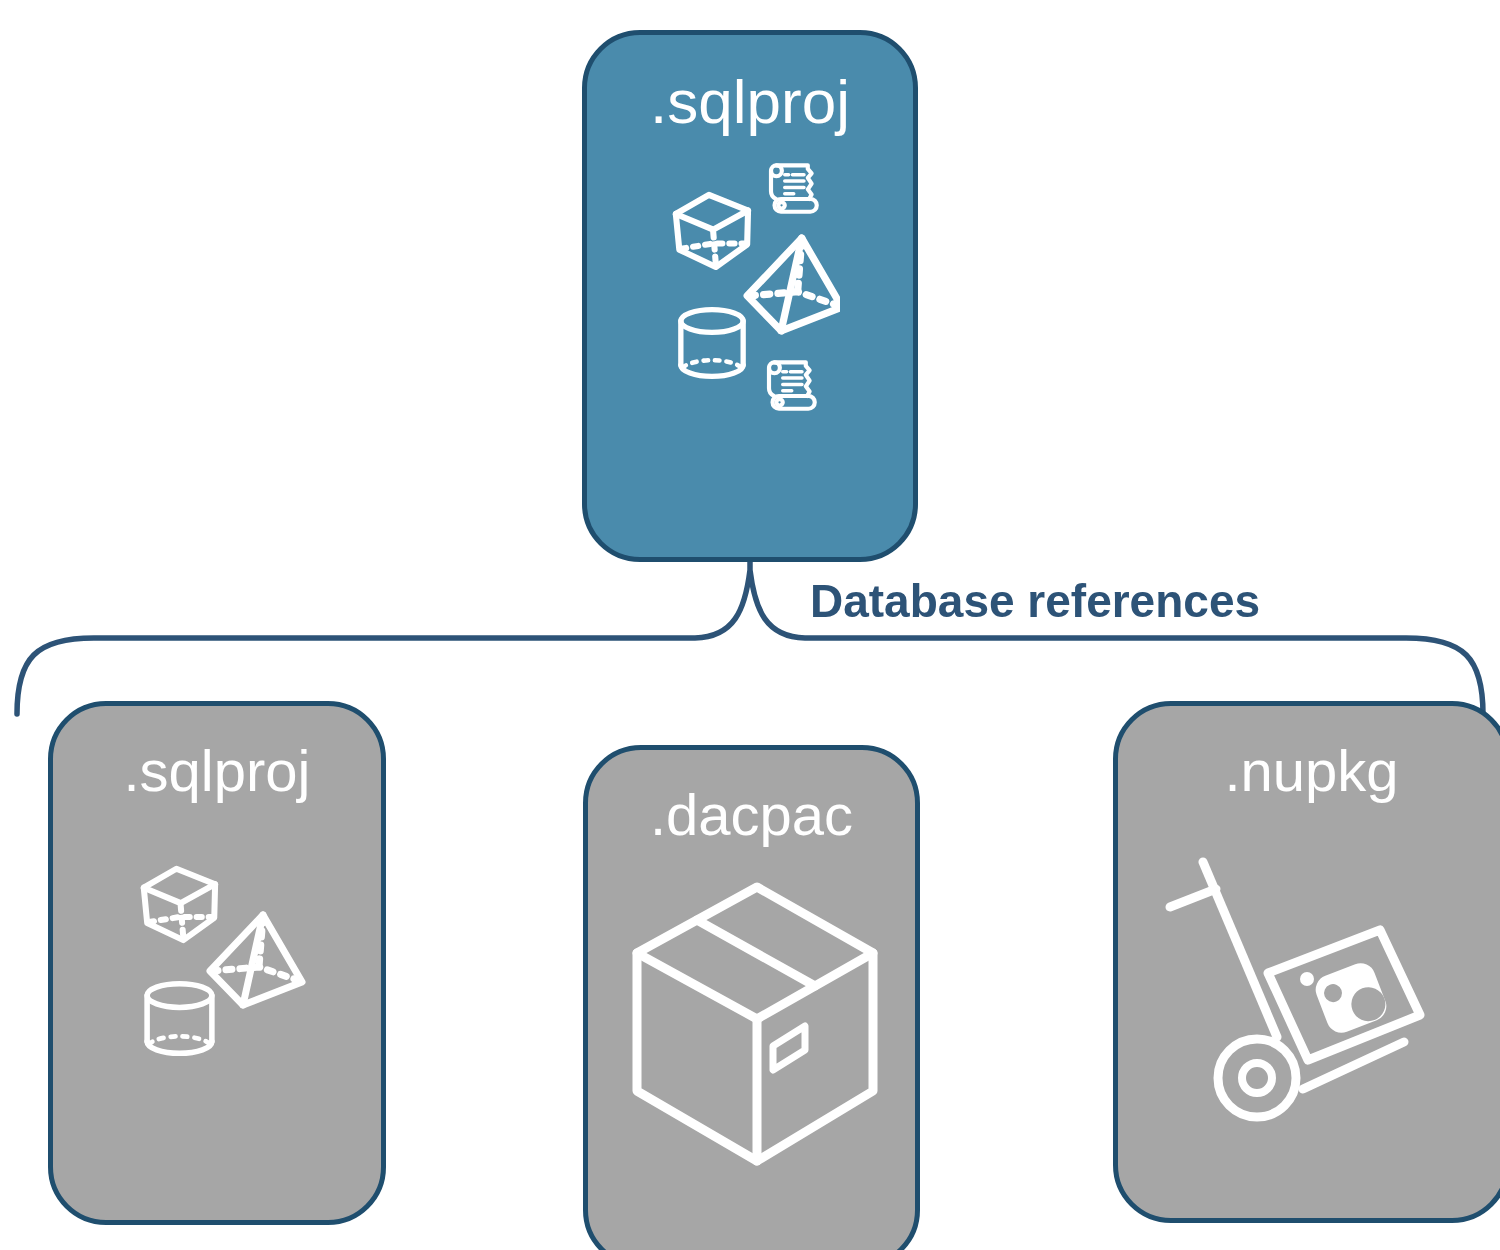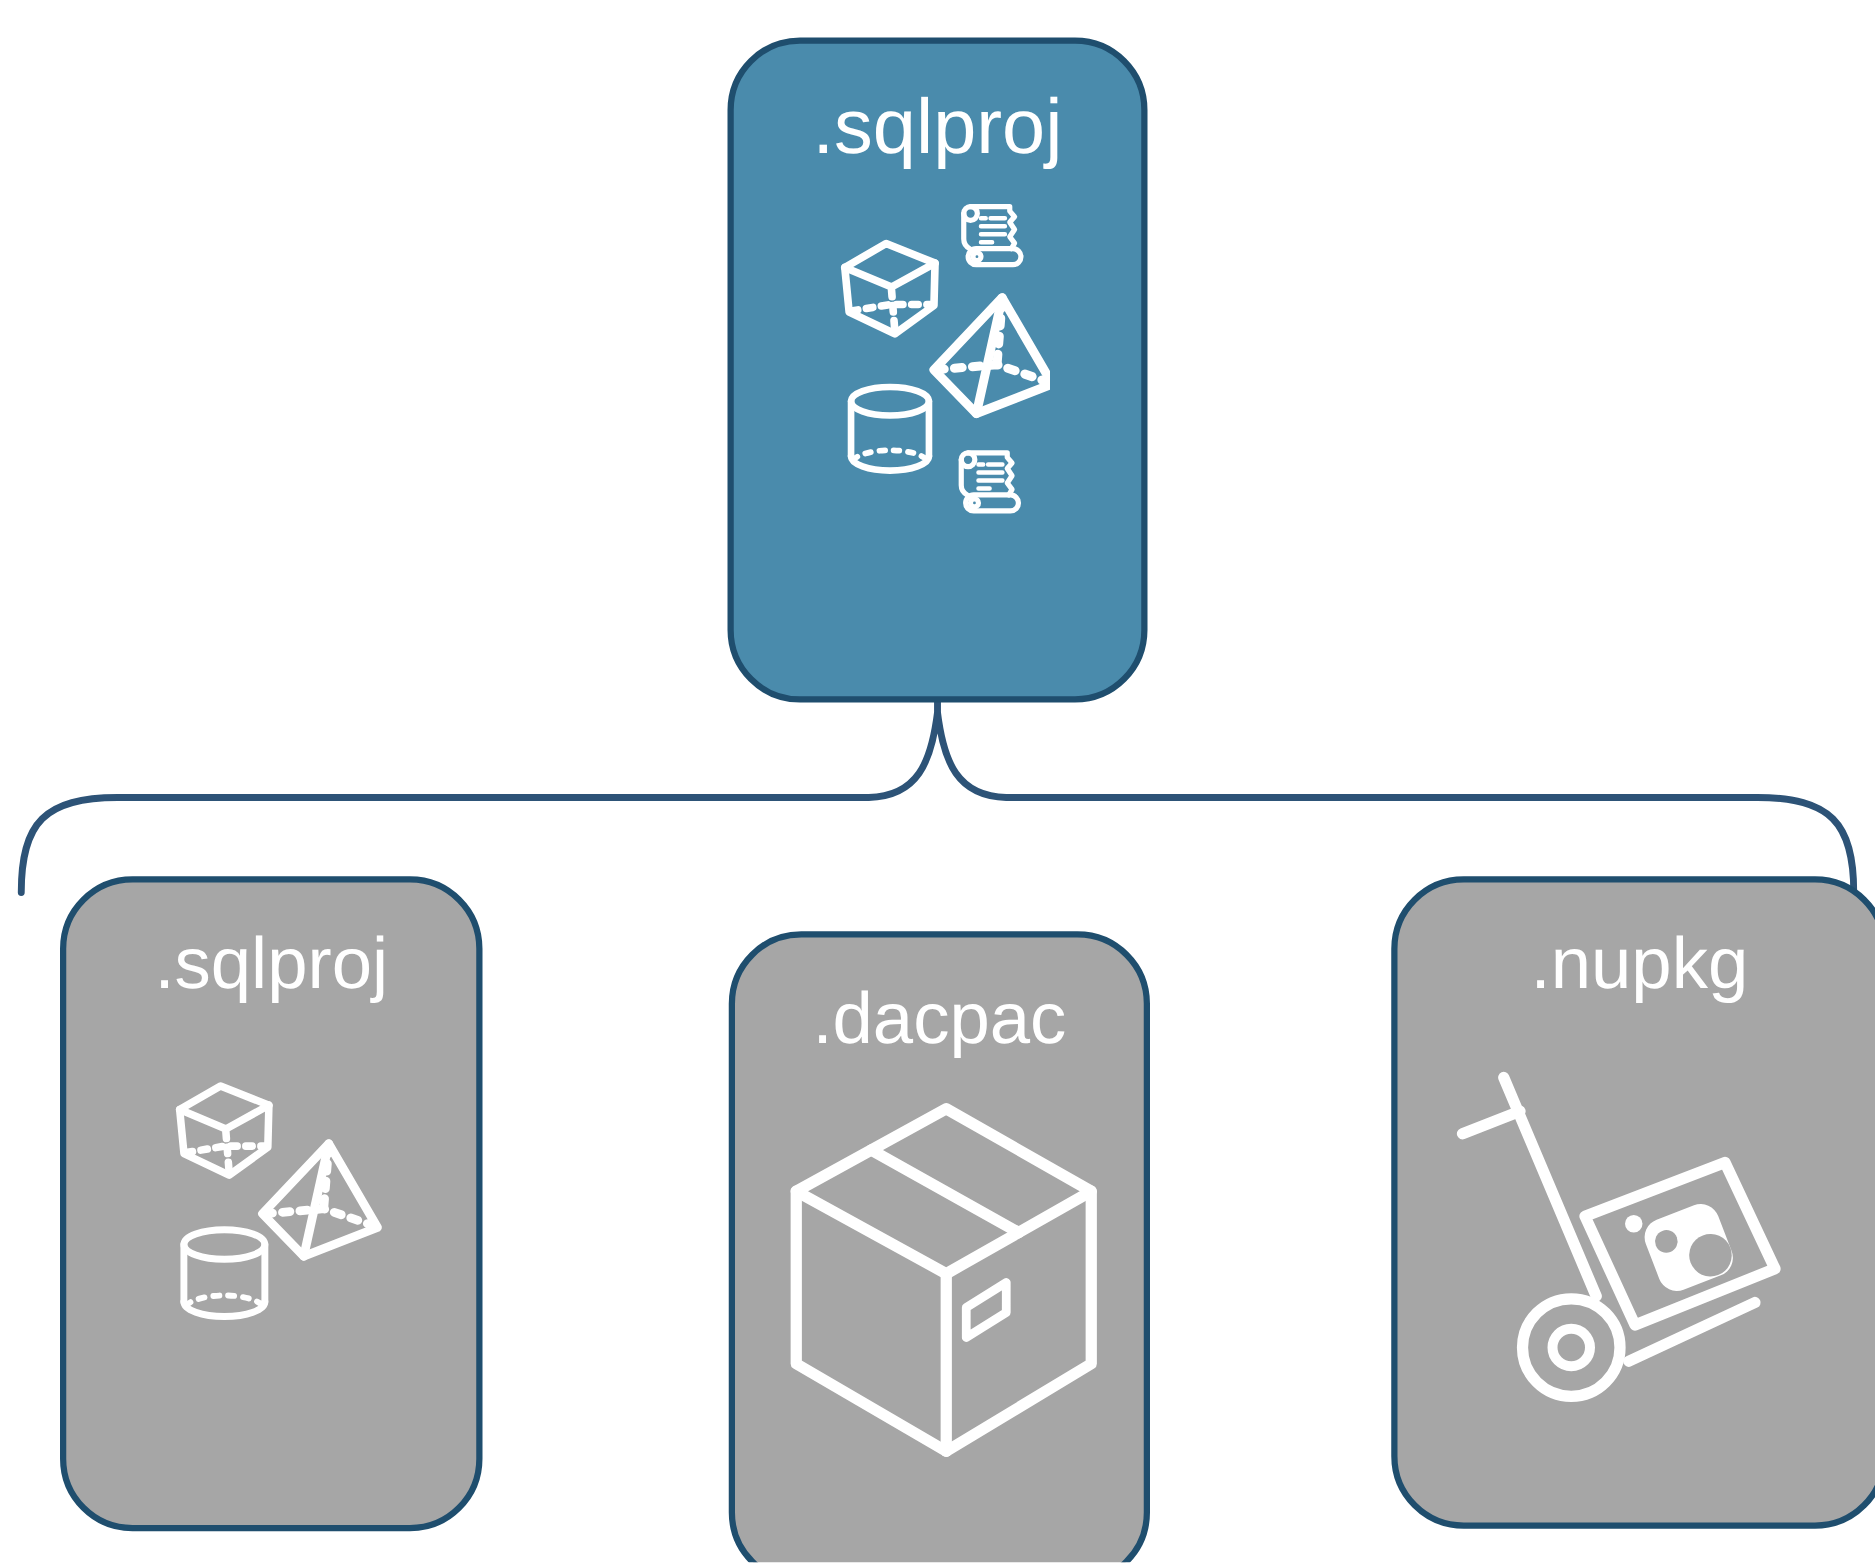--- a/index.html
+++ b/index.html
@@ -59,20 +59,21 @@
         <circle cx="29" cy="74" r="5"></circle>
         <path d="M34 26 H40 M46 26 H64 M34 36 H64 M34 46 H64 M34 56 H48" stroke-width="5.5"></path>
       </g>
     </defs>
   </svg>
 
   <svg id="brace-svg" width="1500" height="1250" viewBox="0 0 1500 1250">
     <path d="M17 714 C17 658 36 638 94 638 L695 638 C734 637 745 610 750 570 C755 610 766 637 805 638 L1406 638 C1464 638 1483 658 1483 714 M750 556 L750 572" fill="none" stroke="#2d5377" stroke-width="5.5" stroke-linecap="round"></path>
   </svg>
 
+  <div id="connector-label">Database references</div>
 
   <div id="root-card" class="card card-blue" style="left:582px;top:30px;width:336px;height:532px;">
     <div class="card-title">.sqlproj</div>
     <svg class="icon-svg" style="left:73px;top:120px;" width="180" height="278" viewBox="0 0 180 278">
       <use href="#ic-scroll" transform="translate(103,3) scale(0.64)"></use>
       <use href="#ic-cube" transform="translate(8,32) scale(0.87)"></use>
       <use href="#ic-pyr" transform="translate(82,78) scale(1.03)"></use>
       <use href="#ic-cyl" transform="translate(14,150) scale(0.76)"></use>
       <use href="#ic-scroll" transform="translate(101,200) scale(0.64)"></use>
     </svg>

